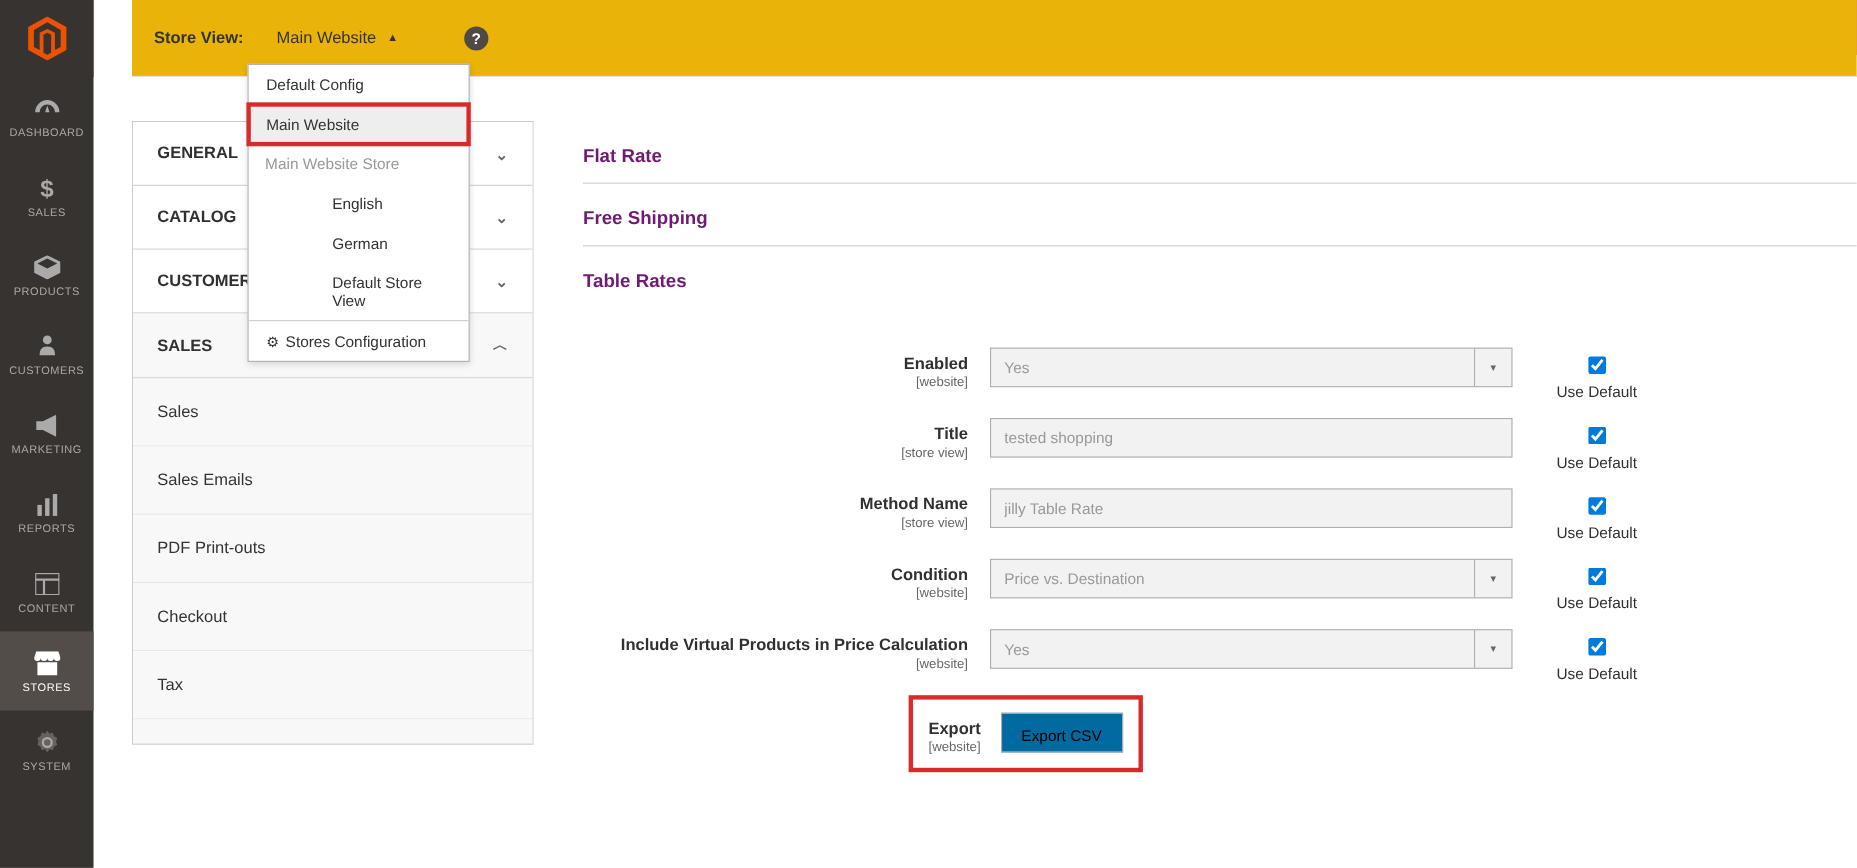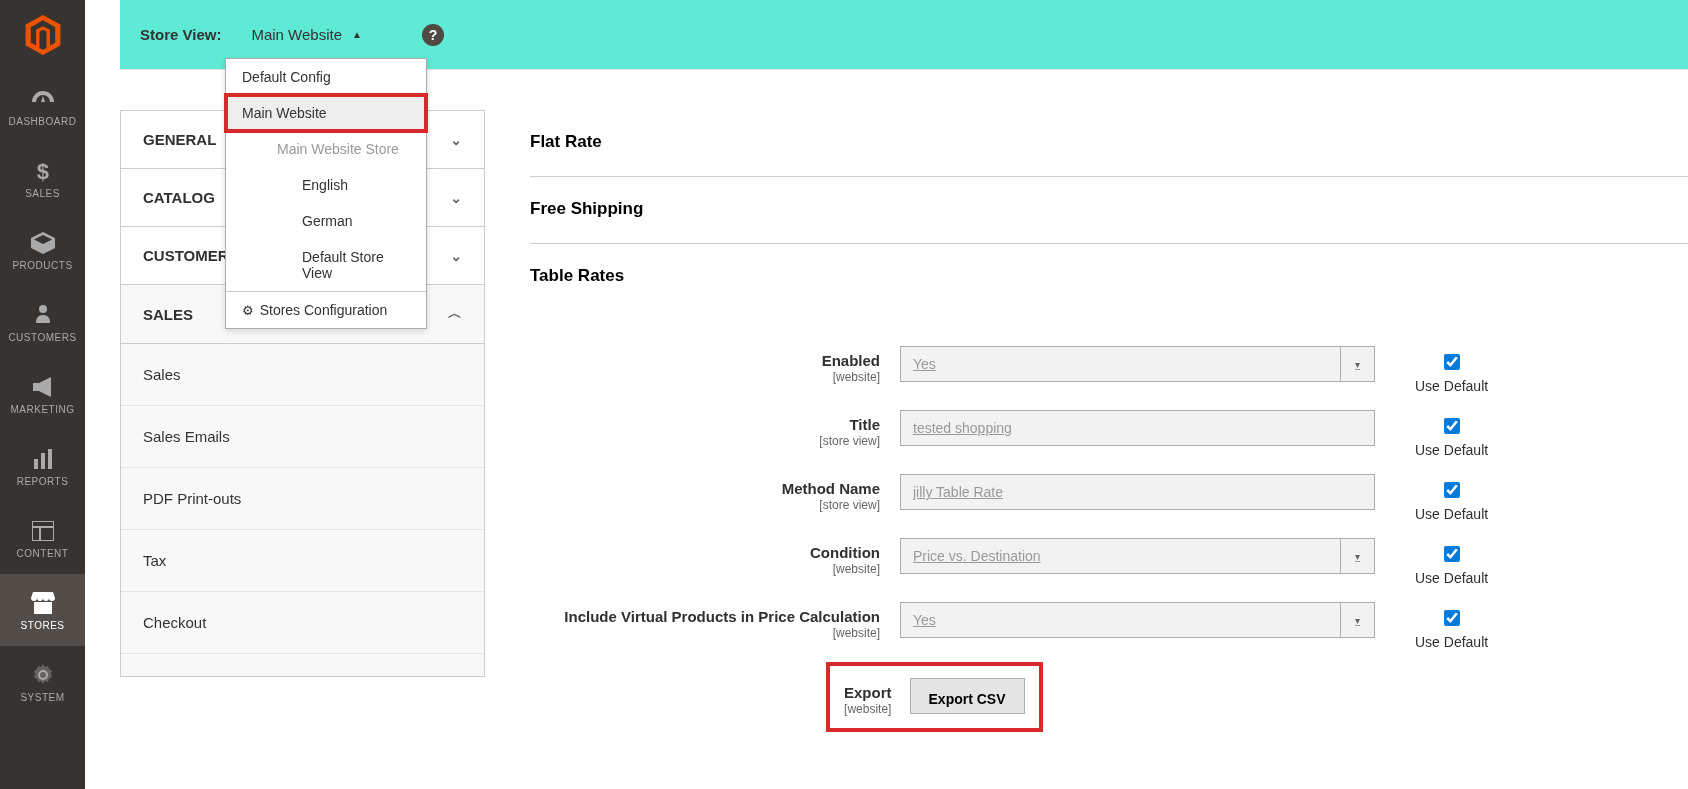--- a/index.html
+++ b/index.html
@@ -8,68 +8,68 @@
 
 .admin-nav { position: absolute; left: 0; top: 0; width: 85px; height: 789px; background: #373330; display: flex; flex-direction: column; align-items: center; }
 .admin-nav .logo { width: 85px; height: 70px; background: #373330; display:flex; align-items:center; justify-content:center; }
 .admin-nav .logo svg { width: 40px; height: 40px; }
 .admin-nav .nav-item { width: 85px; height: 72px; display:flex; flex-direction:column; align-items:center; justify-content:center; color:#aaa; font-size:10px; letter-spacing:0.5px; cursor:pointer; }
 .admin-nav .nav-item.active { background:#524d49; color:#fff; }
 .admin-nav .nav-item .icn { width:28px; height:26px; margin-bottom:4px; display:flex; align-items:center; justify-content:center; }
 .admin-nav .nav-item span { text-align:center; }
 
 
-.topbar { position:absolute; left:120px; top:0; right:0; height:70px; background:#5eead4; border-bottom:1px solid #e3e3e3; display:flex; align-items:center; padding:0 20px; }
+.topbar { position:absolute; left:120px; top:0; right:0; height:70px; background:#eab308; border-bottom:1px solid #e3e3e3; display:flex; align-items:center; padding:0 20px; }
 .topbar .sv-label { font-weight:600; font-size:15px; margin-right:30px; }
 .topbar .sv-control { display:flex; align-items:center; cursor:pointer; font-size:15px; color:#333; }
 .topbar .sv-control .caret { margin-left:10px; font-size:10px; }
 .topbar .help-icn { margin-left:60px; width:22px; height:22px; border-radius:50%; background:#514943; color:#fff; display:flex; align-items:center; justify-content:center; font-weight:700; font-size:14px; cursor:pointer; }
 
 
 .orange-strip { position:absolute; right:0; top:0; width:35px; height:50px; background:#eb5202; }
 
 
 .sv-dropdown { position:absolute; left:225px; top:58px; width:202px; background:#fff; border:1px solid #adadad; box-shadow:0 2px 6px rgba(0,0,0,0.15); z-index:50; }
 .sv-dropdown .dd-item { padding:10px 16px; font-size:14px; color:#333; cursor:pointer; }
-.sv-dropdown .dd-item.indent1 { padding-left:51px; }
+.sv-dropdown .dd-item.indent1 { padding-left:15px; }
 .sv-dropdown .dd-item.indent2 { padding-left:76px; }
 .sv-dropdown .dd-item.disabled { color:#999; cursor:default; }
 .sv-dropdown .dd-item.selected { background:#eee; }
 .sv-dropdown .dd-item.highlight { outline:4px solid #d82a2a; outline-offset:-2px; position:relative; z-index:51; }
 .sv-dropdown .dd-sep { border-top:1px solid #ccc; }
 .sv-dropdown .dd-item .gear { margin-right:6px; font-size:13px; }
 
 
 .config-tabs { position:absolute; left:120px; top:110px; width:365px; border:1px solid #ccc; border-bottom:none; }
 .config-tabs .tab-head { padding:20px 22px; border-bottom:1px solid #ccc; font-weight:700; font-size:15px; color:#303030; display:flex; justify-content:space-between; align-items:center; cursor:pointer; background:#fff; }
 .config-tabs .tab-head .chev { font-size:14px; color:#666; }
 .config-tabs .tab-head.expanded { background:#f8f8f8; }
 .config-tabs .subitem { padding:22px 22px; font-size:15px; color:#333; background:#f8f8f8; border-bottom:1px solid #e5e5e5; cursor:pointer; }
 
 
 .main { position:absolute; left:530px; top:110px; right:0; }
-.section-title { font-size:17px; font-weight:600; color:#000000; border-bottom:1px solid #ccc; padding:22px 0 24px 0; }
+.section-title { font-size:17px; font-weight:600; color:#701a75; border-bottom:1px solid #ccc; padding:22px 0 14px 0; }
 .section-title.open { border-bottom:1px solid #ccc; }
 
 
 .form-row { display:flex; align-items:flex-start; margin:16px 0; }
 .form-row .lbl { width:370px; text-align:right; padding-right:20px; padding-top:6px; }
 .form-row .lbl .name { font-weight:600; font-size:15px; color:#303030; }
 .form-row .lbl .scope { font-size:12px; color:#666; display:block; }
 .form-row .fld { width:475px; position:relative; }
-.form-row .fld input[type=text], .form-row .fld .select { width:100%; height:36px; border:1px solid #adadad; background:#f2f2f2; color:#999; font-size:14px; padding:0 12px;text-decoration:underline; }
+.form-row .fld input[type=text], .form-row .fld .select { width:100%; height:36px; border:1px solid #adadad; background:#f2f2f2; color:#999; font-size:14px; padding:0 12px; }
 .form-row .fld .select { display:flex; align-items:center; justify-content:space-between; cursor:not-allowed; }
 .form-row .fld .select .sel-caret { width:34px; height:34px; margin-right:-12px; border-left:1px solid #adadad; display:flex; align-items:center; justify-content:center; color:#666; font-size:10px; }
 .form-row .chk { margin-left:40px; display:flex; align-items:center; gap:8px; padding-top:8px; font-size:14px; color:#303030;flex-direction:column; }
 .form-row .chk input { width:16px; height:16px; accent-color:#007bdb; }
 
 
 .export-box { outline:4px solid #d82a2a; padding:12px 14px; display:inline-flex; align-items:flex-start; }
 .export-box .lbl { width:auto; text-align:center; padding-right:18px; padding-top:6px; }
-.export-box .btn { height:36px; padding:12px 18px; border:1px solid #adadad; background:#e5e5e5; font-size:14px; font-weight:700; cursor:pointer; }
+.export-box .btn { height:36px; padding:12px 18px; border:1px solid #adadad; background:#0369a1; font-size:14px; font-weight:400; cursor:pointer; }
 </style>
 </head>
 <body>
 
 <div class="orange-strip"></div>
 
 <nav class="admin-nav">
   <div class="logo">
     <svg viewBox="0 0 40 46">
         <path fill="#eb5202" d="M20 0 L40 11 V35 L20 46 L0 35 V11 Z M20 6 L6 14 V32 L12 35 V17 L20 13 L28 17 V35 L34 32 V14 Z M16 19 V38 L20 40 L24 38 V19 L20 17 Z"></path>
@@ -187,22 +187,22 @@
       <span>CUSTOMERS</span>
       <span class="chev">⌄</span>
     </div>
   <div class="tab-head expanded">
       <span>SALES</span>
       <span class="chev">︿</span>
     </div>
   <div class="subitem">Sales</div>
   <div class="subitem">Sales Emails</div>
   <div class="subitem">PDF Print-outs</div>
+  <div class="subitem">Checkout</div>
   <div class="subitem">Tax</div>
-  <div class="subitem">Checkout</div>
   <div class="subitem" style="border-bottom:1px solid #ccc; padding-bottom:0; height:10px; overflow:hidden">Shipping Settings</div>
 </div>
 
 <div class="main">
   <div class="section-title">Flat Rate</div>
   <div class="section-title">Free Shipping</div>
   <div class="section-title open" style="border-bottom:none">Table Rates</div>
 
   <div style="height:20px"></div>
 

